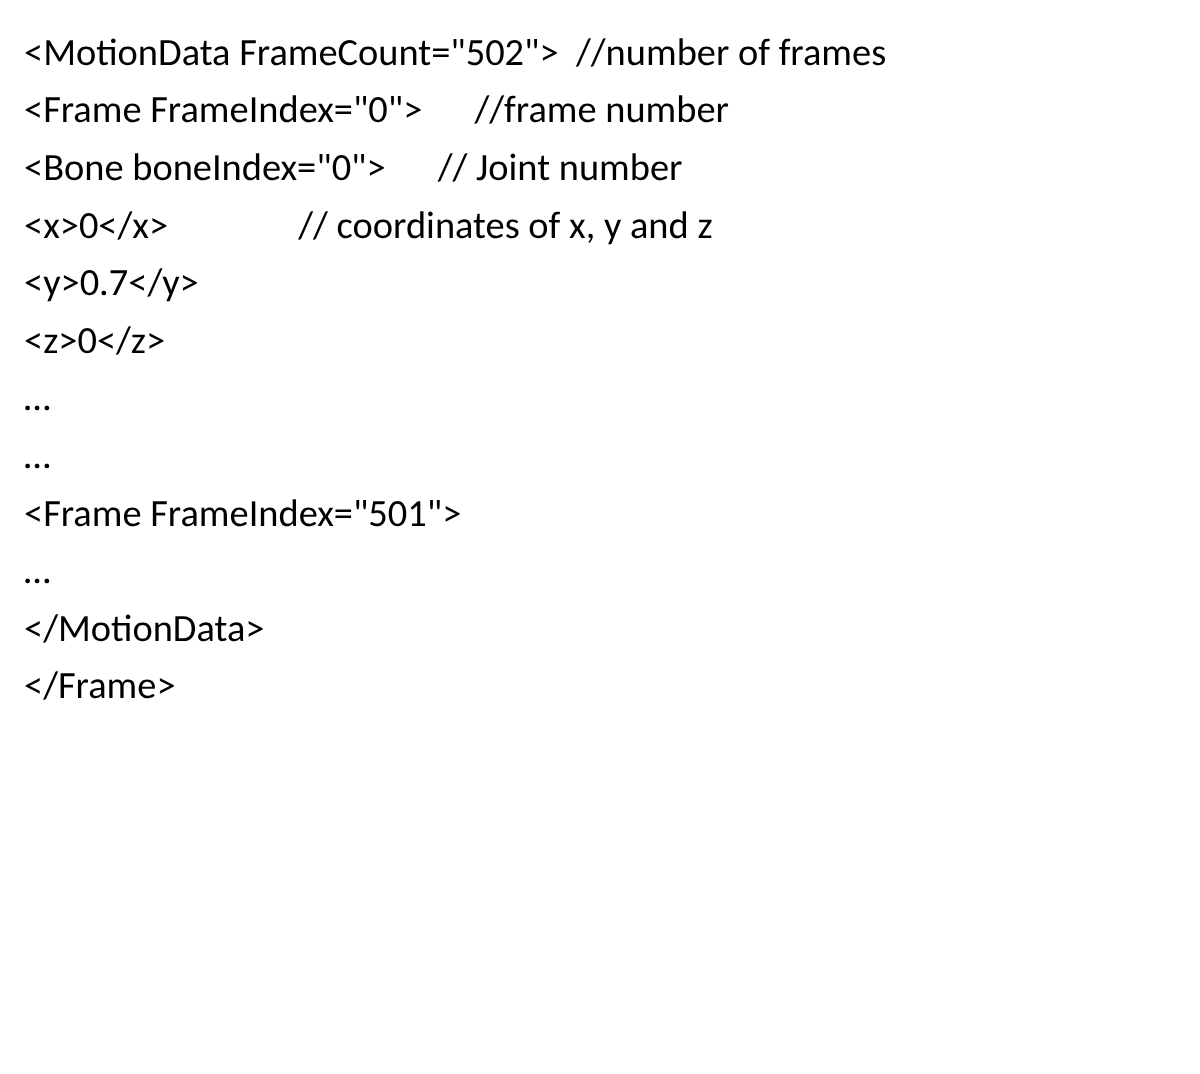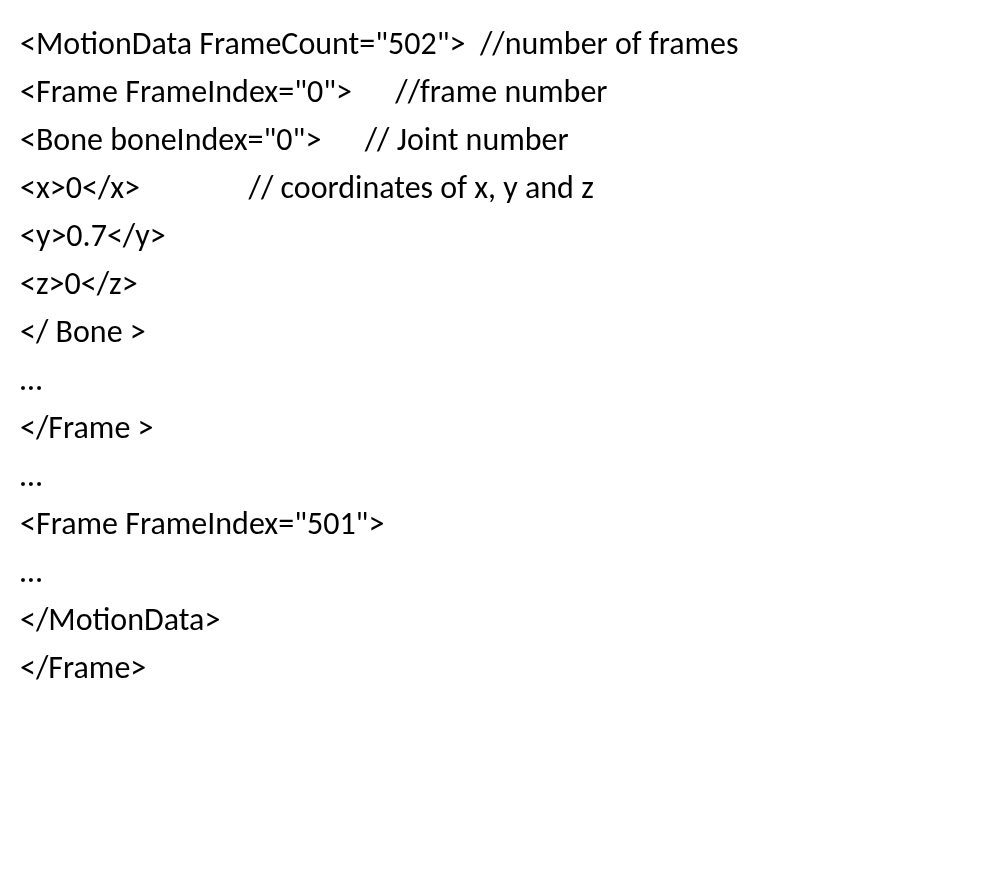--- a/index.html
+++ b/index.html
@@ -21,21 +21,19 @@
 </head>
 <body>
 
 <div>
   <span class="line">&lt;MotionData FrameCount="502"&gt;  //number of frames</span>
   <span class="line">&lt;Frame FrameIndex="0"&gt;      //frame number</span>
   <span class="line">&lt;Bone boneIndex="0"&gt;      // Joint number</span>
   <span class="line">&lt;x&gt;0&lt;/x&gt;               // coordinates of x, y and z</span>
   <span class="line">&lt;y&gt;0.7&lt;/y&gt;</span>
   <span class="line">&lt;z&gt;0&lt;/z&gt;</span>
-  <span class="line">&lt;/ Bone &gt;</span>
   <span class="line">…</span>
-  <span class="line">&lt;/Frame &gt;</span>
   <span class="line">…</span>
   <span class="line">&lt;Frame FrameIndex="501"&gt;</span>
   <span class="line">…</span>
   <span class="line">&lt;/MotionData&gt;</span>
   <span class="line">&lt;/Frame&gt;</span>
 </div>
 
 </body></html>

